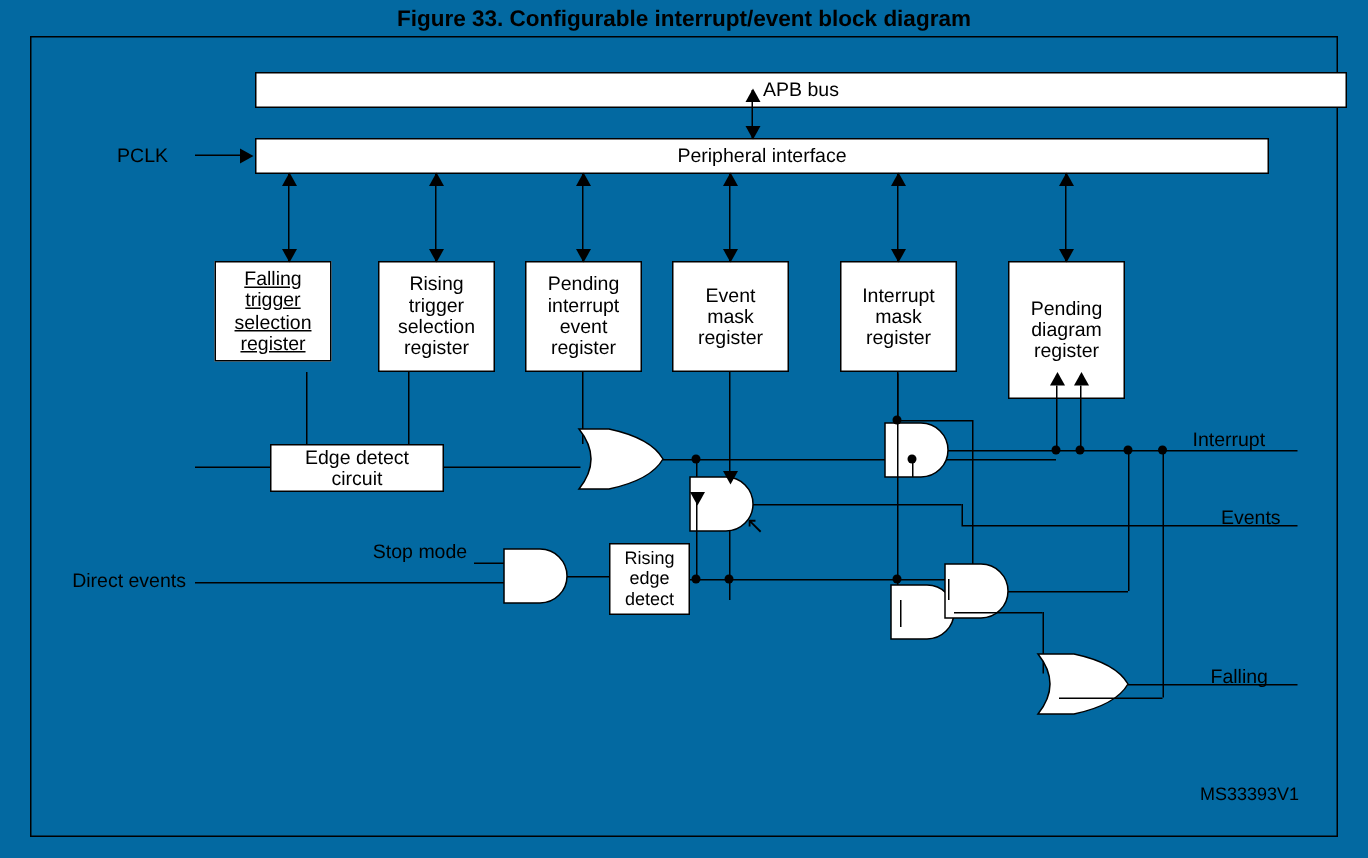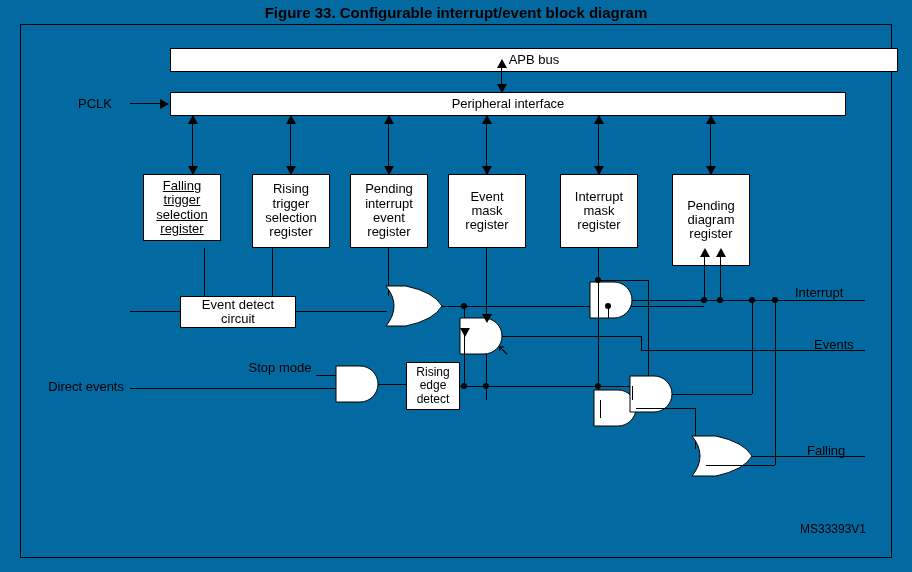--- a/index.html
+++ b/index.html
@@ -190,21 +190,21 @@
   <div class="label" style="left:24px; top:380px; width:100px;">Direct events</div>
   <div class="label center" style="left:240px; top:361px; width:80px;">Stop mode</div>
 
   <div class="label left" style="left:795px; top:286px; width:80px;">Interrupt</div>
   <div class="label left" style="left:814px; top:338px; width:60px;">Events</div>
   <div class="label left" style="left:807px; top:444px; width:70px;">Falling</div>
 
   <div class="refcode" style="left:800px; top:522px;">MS33393V1</div>
 
   <div class="box" style="left:180px; top:296px; width:116px; height:32px; white-space:pre-line;">
-    <span>Event detect
+    <span>Edge detect
 circuit</span>
   </div>
 
   <div class="line" style="left:204px; top:248px; width:1px; height:48px;"></div>
   <div class="line" style="left:272px; top:248px; width:1px; height:48px;"></div>
 
   <div class="line" style="left:130px; top:311px; width:50px; height:1px;"></div>
 
   <div class="line" style="left:130px; top:388px; width:207px; height:1px;"></div>
 

